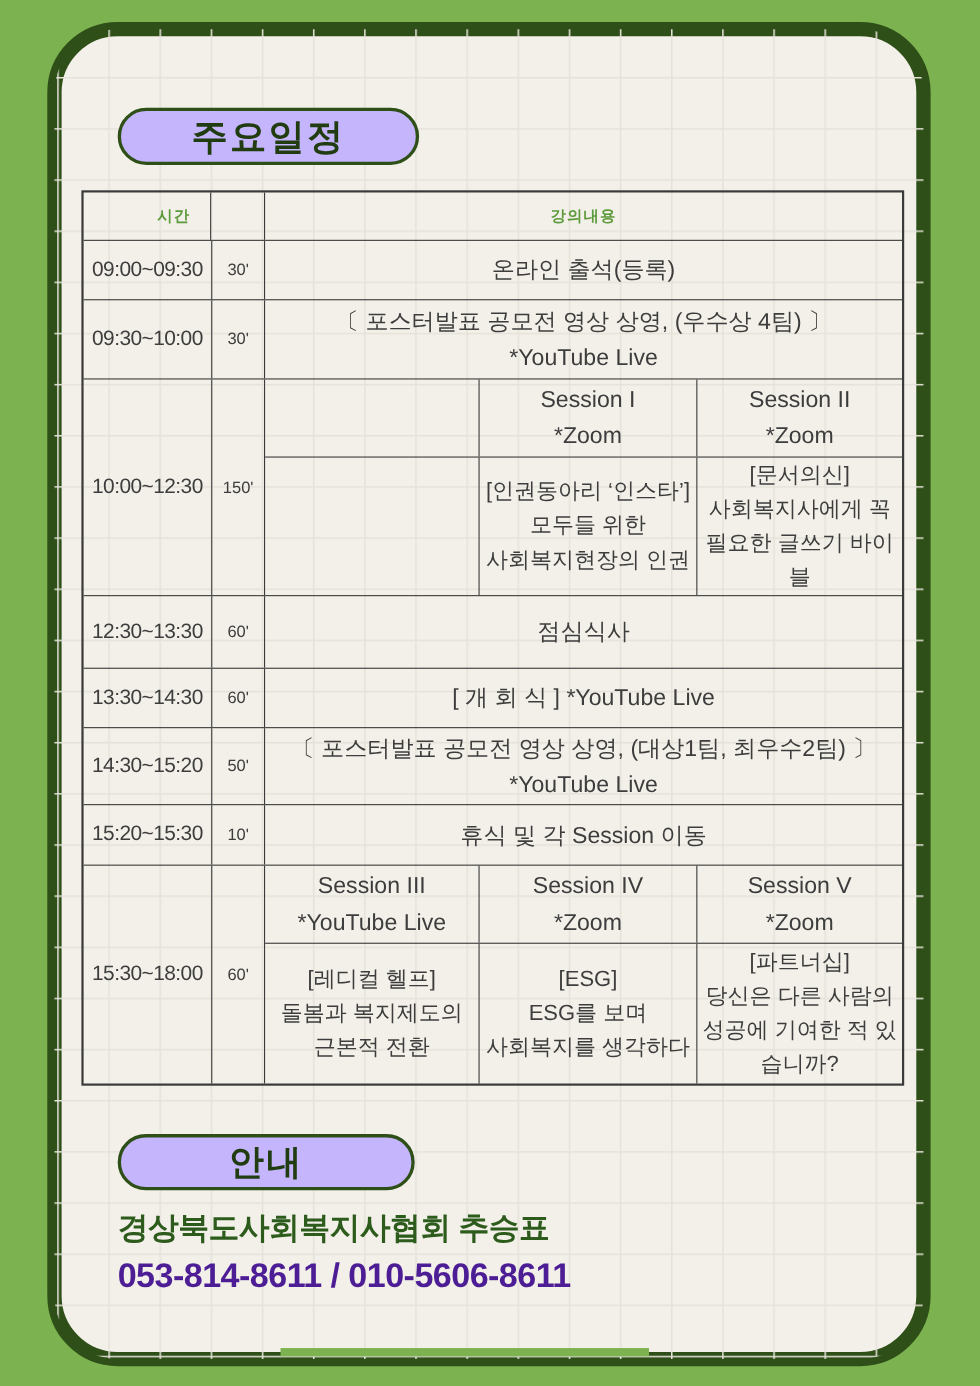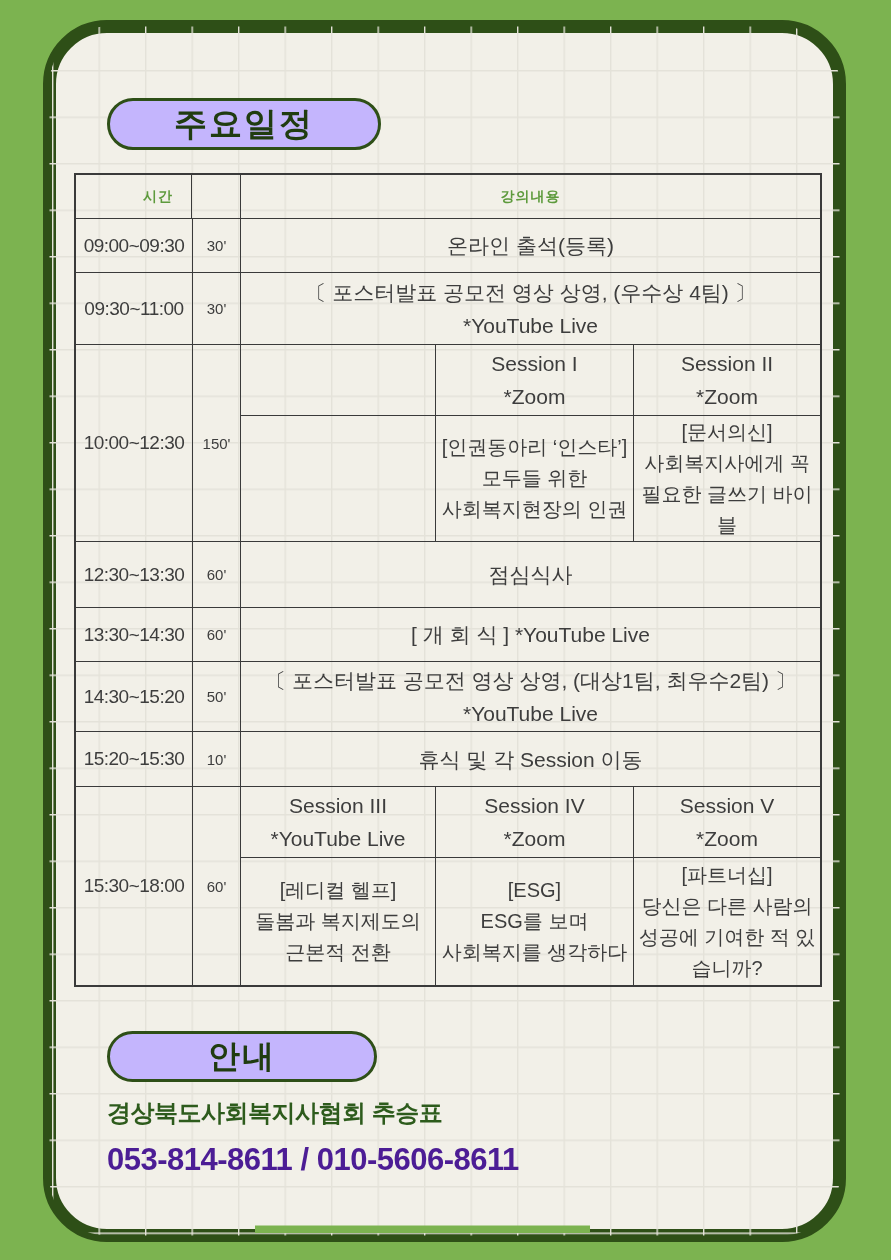--- a/index.html
+++ b/index.html
@@ -51,21 +51,21 @@
   }
   .sess-cell + .sess-cell{border-left:1.5px solid #3a3a3a;}
   .w1{width:194px;text-align:center;}
   .w2{width:198px;}
   .w3{flex:1;}
   .sess-body .sess-cell{font-size:20px;line-height:31px;}
 
   
   .info-org{
     position:absolute;left:107px;top:1097px;
-    color:#2d5b1c;font-size:24px;font-weight:800;letter-spacing:-0.5px;text-align:right;
+    color:#2d5b1c;font-size:28px;font-weight:800;letter-spacing:-0.5px;text-align:right;
   }
   .info-phone{
     position:absolute;left:107px;top:1142px;
     color:#4c1d95;font-size:31px;font-weight:800;letter-spacing:-0.5px;
   }
 </style>
 </head>
 <body>
 
 <div class="canvas">
@@ -97,21 +97,21 @@
       </div>
     </div>
 
     <div class="trow" style="height:54px">
       <div class="cell c-time">09:00~09:30</div>
       <div class="cell c-dur">30'</div>
       <div class="cell c-body multiline">온라인 출석(등록)</div>
     </div>
 
     <div class="trow" style="height:72px">
-      <div class="cell c-time">09:30~11:00</div>
+      <div class="cell c-time">09:30~10:00</div>
       <div class="cell c-dur">30'</div>
       <div class="cell c-body multiline">〔 포스터발표 공모전 영상 상영, (우수상 4팀) 〕
 *YouTube Live</div>
     </div>
 
     <div class="trow" style="height:197px">
       <div class="cell c-time">10:00~12:30</div>
       <div class="cell c-dur">150'</div>
       <div class="cell c-body sess">
         <div class="sess-row sess-head">

